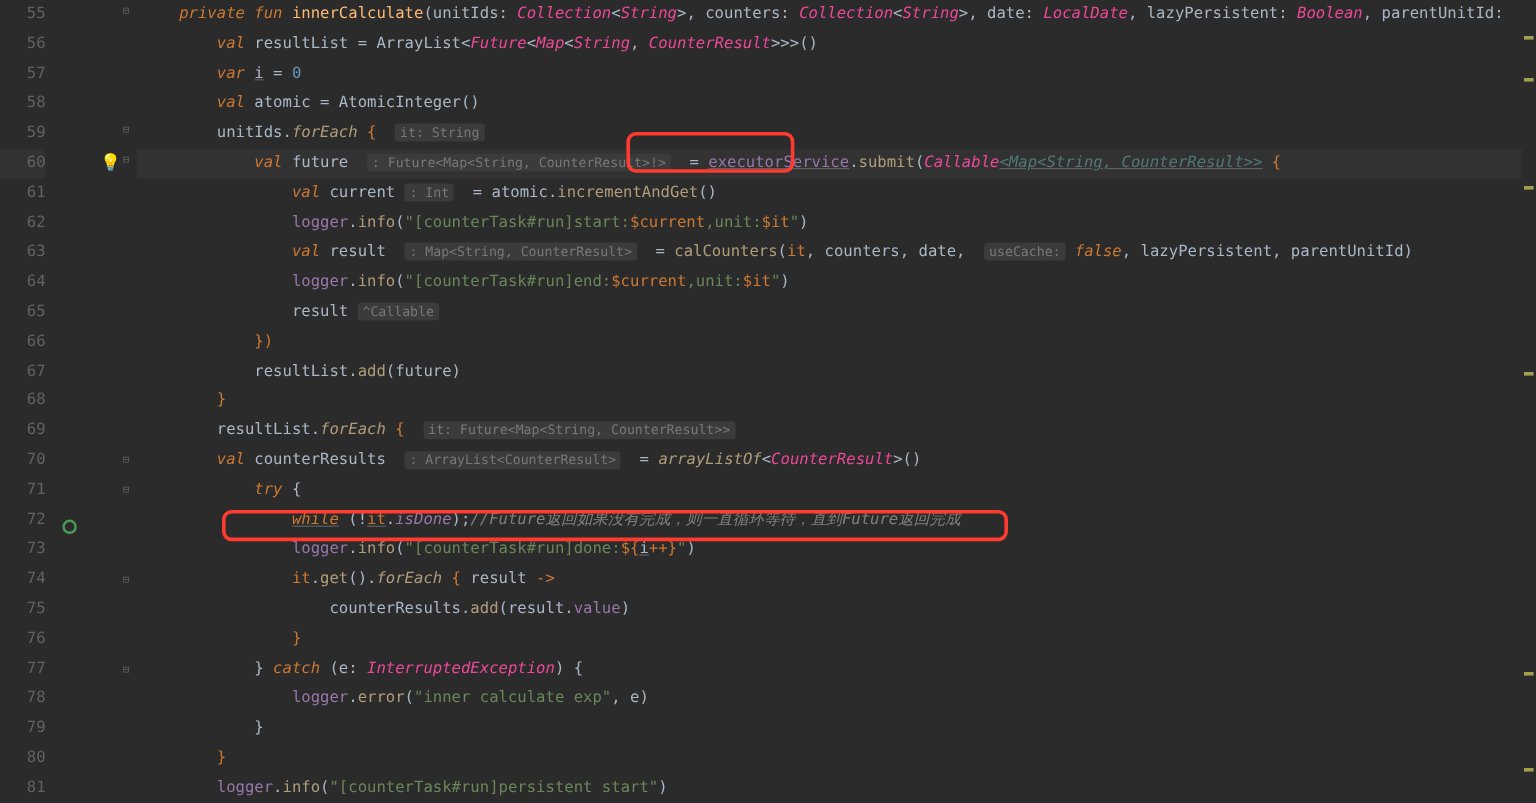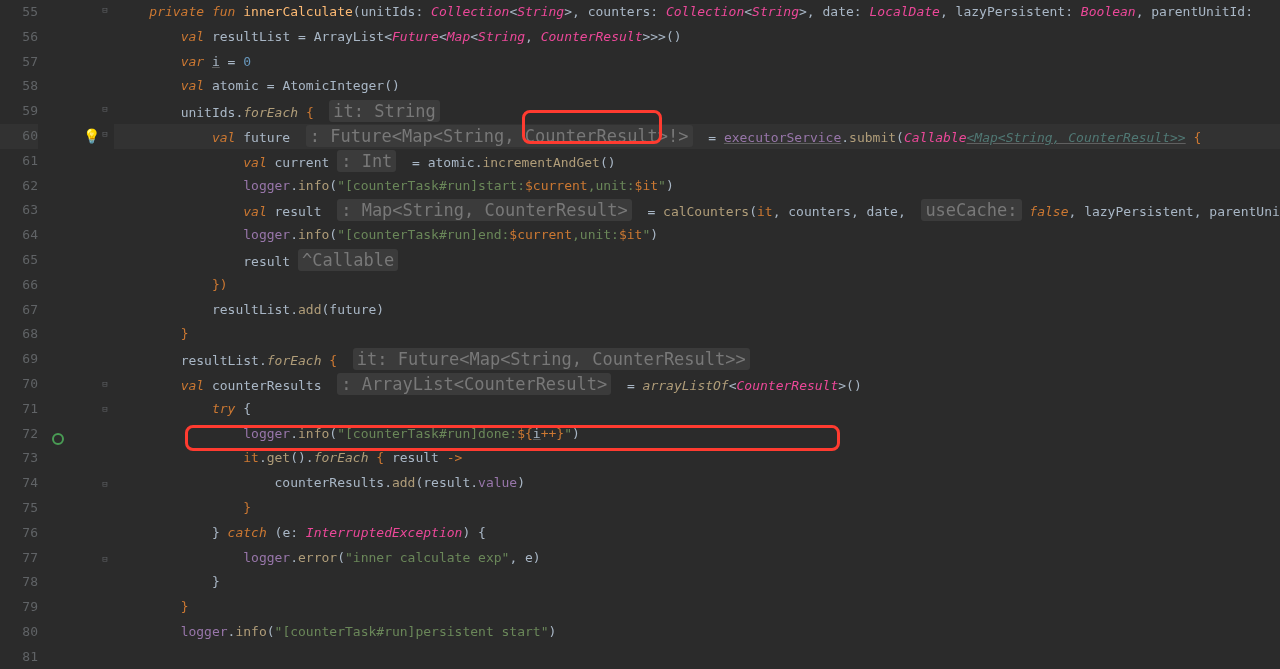--- a/index.html
+++ b/index.html
@@ -80,21 +80,21 @@
   
   .kw { color: #cc7832; font-style: italic; }
   .kw2 { color: #cc7832; }
   .fn { color: #fdba74; }
   .type { color: #ec4899; font-style: italic; }
   .typep { color: #507874; font-style: italic; margin-top: 21px; }
   .str { color: #6a8759; }
   .strv { color: #cc7832; }
   .num { color: #6897bb; }
   .field { color: #9876aa; }
-  .hint { color: #787878; font-size: 17px; background: #3b3b3b; padding: 1px 4px; border-radius: 3px; }
+  .hint { color: #787878; font-size: 11px; background: #3b3b3b; padding: 1px 4px; border-radius: 3px; }
   .cmt { color: #808080; font-style: italic; }
   .und { text-decoration: underline; text-decoration-color: #606060; }
   .call { color: #b09d79; }
   .prop { color: #9876aa; font-style: italic; }
   .red-box1 {
     position: absolute;
     border: 3px solid #ff3b30;
     border-radius: 8px;
     pointer-events: none;
     z-index: 10;
@@ -180,20 +180,21 @@
 <div class="code-line">                <span class="field">logger</span>.<span class="call">info</span>(<span class="str">"[counterTask#run]start:</span><span class="strv">$current</span><span class="str">,unit:</span><span class="strv">$it</span><span class="str">"</span>)</div>
 <div class="code-line">                <span class="kw">val</span> <span>result</span>  <span class="hint">: Map&lt;String, CounterResult&gt;</span>  = <span class="call">calCounters</span>(<span class="kw2">it</span>, <span>counters</span>, <span>date</span>,  <span class="hint">useCache:</span> <span class="kw">false</span>, <span>lazyPersistent</span>, <span>parentUnitId</span>)</div>
 <div class="code-line">                <span class="field">logger</span>.<span class="call">info</span>(<span class="str">"[counterTask#run]end:</span><span class="strv">$current</span><span class="str">,unit:</span><span class="strv">$it</span><span class="str">"</span>)</div>
 <div class="code-line">                <span>result</span> <span class="hint">^Callable</span></div>
 <div class="code-line">            <span class="kw2">})</span></div>
 <div class="code-line">            <span>resultList</span>.<span class="call">add</span>(<span>future</span>)</div>
 <div class="code-line">        <span class="kw2">}</span></div>
 <div class="code-line">        <span>resultList</span>.<span class="call" style="font-style:italic">forEach</span> <span class="kw2">{</span>  <span class="hint">it: Future&lt;Map&lt;String, CounterResult&gt;&gt;</span></div>
 <div class="code-line">        <span class="kw">val</span> <span>counterResults</span>  <span class="hint">: ArrayList&lt;CounterResult&gt;</span>  = <span class="call" style="font-style:italic">arrayListOf</span>&lt;<span class="type">CounterResult</span>&gt;()</div>
 <div class="code-line">            <span class="kw">try</span> {</div>
+<div class="code-line">                <span class="kw und">while</span> (!<span class="kw2 und">it</span>.<span class="prop">isDone</span>);<span class="cmt">//Future返回如果没有完成，则一直循环等待，直到Future返回完成</span></div>
 <div class="code-line">                <span class="field">logger</span>.<span class="call">info</span>(<span class="str">"[counterTask#run]done:</span><span class="strv">${</span><span class="und">i</span><span class="strv">++}</span><span class="str">"</span>)</div>
 <div class="code-line">                <span class="kw2">it</span>.<span class="call">get</span>().<span class="call" style="font-style:italic">forEach</span> <span class="kw2">{</span> <span>result</span> <span class="kw2">-&gt;</span></div>
 <div class="code-line">                    <span>counterResults</span>.<span class="call">add</span>(<span>result</span>.<span class="field">value</span>)</div>
 <div class="code-line">                <span class="kw2">}</span></div>
 <div class="code-line">            <span>}</span> <span class="kw">catch</span> (<span>e</span>: <span class="type">InterruptedException</span>) {</div>
 <div class="code-line">                <span class="field">logger</span>.<span class="call">error</span>(<span class="str">"inner calculate exp"</span>, <span>e</span>)</div>
 <div class="code-line">            <span>}</span></div>
 <div class="code-line">        <span class="kw2">}</span></div>
 <div class="code-line">        <span class="field">logger</span>.<span class="call">info</span>(<span class="str">"[counterTask#run]persistent start"</span>)</div>
   </div>

